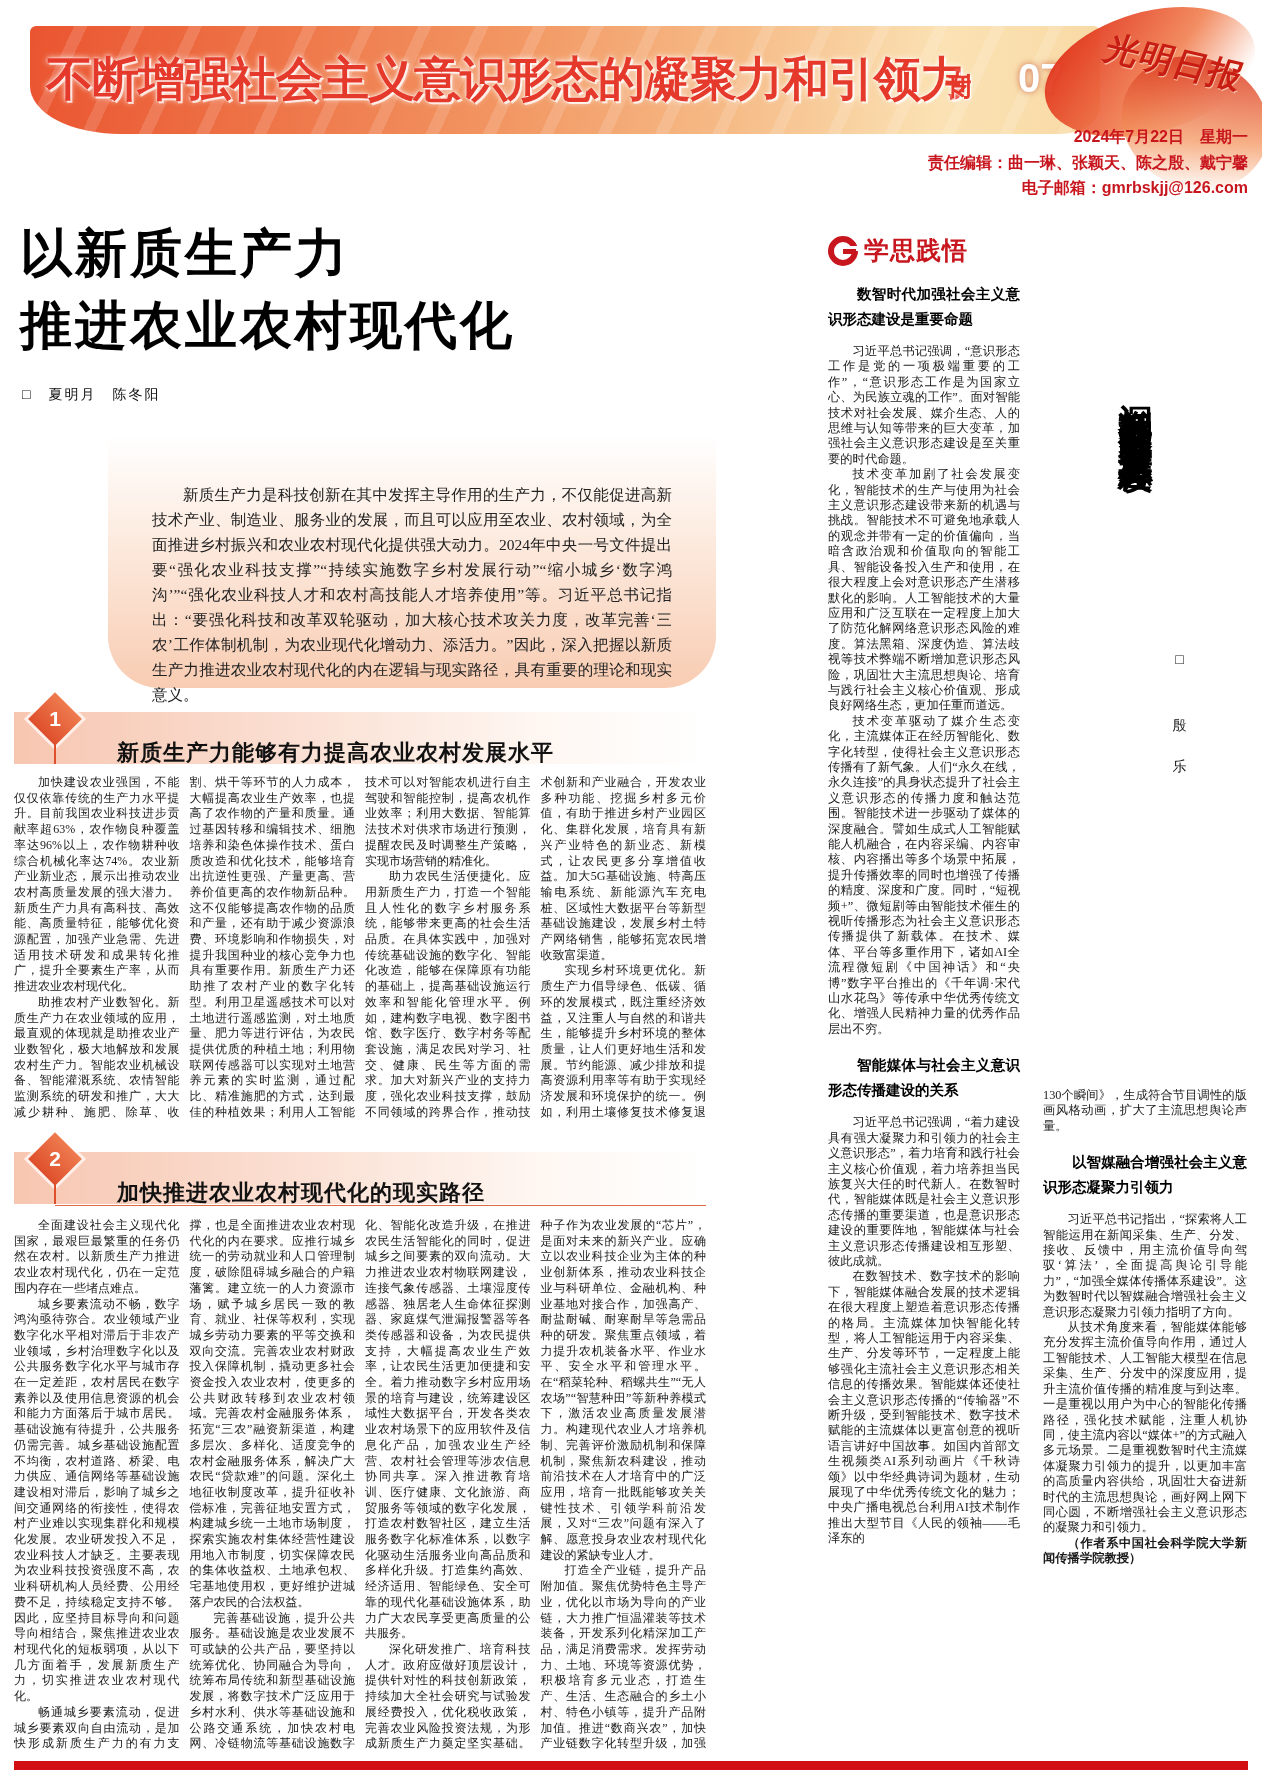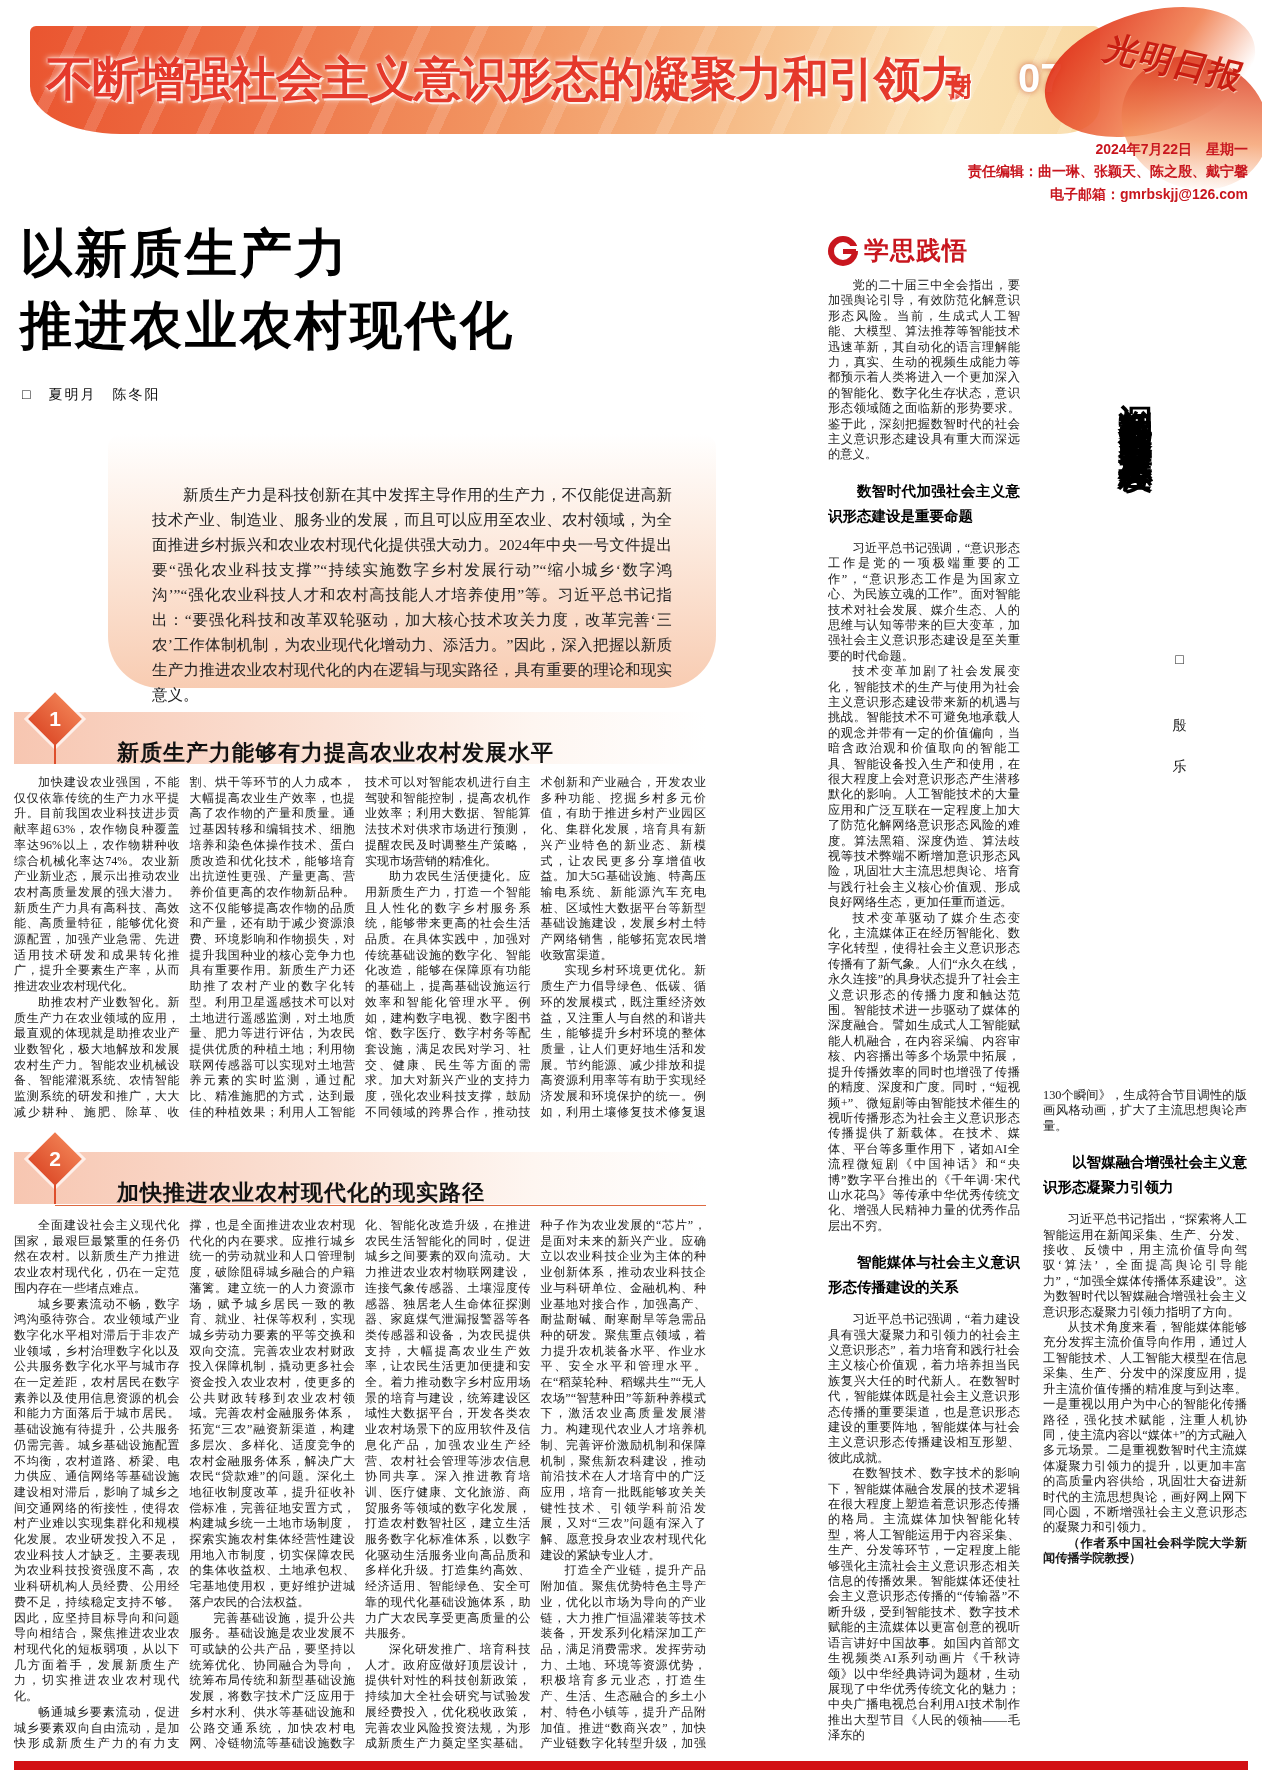--- a/index.html
+++ b/index.html
@@ -23,23 +23,23 @@
     font-weight:bold;font-size:40px;color:#fff;text-shadow:0 0 6px rgba(180,30,10,.6);}
   .swoosh1{position:absolute;left:1042px;top:12px;width:216px;height:120px;border-radius:50%;
     background:linear-gradient(140deg,rgba(224,48,25,.95) 10%,rgba(240,120,70,.85) 55%,rgba(250,210,160,0) 85%);
     transform:rotate(-16deg);}
   .swoosh2{position:absolute;left:1120px;top:58px;width:150px;height:130px;border-radius:50%;
     background:linear-gradient(160deg,rgba(214,40,22,.9),rgba(244,150,95,.75) 60%,rgba(250,220,170,0) 90%);
     transform:rotate(24deg);}
   .gmrb-logo{position:absolute;left:1104px;top:42px;width:158px;
     font-family:"DejaVu Serif",serif;font-weight:bold;font-size:34px;color:#c81d12;
     transform:rotate(13deg) skewX(-8deg);letter-spacing:1px;text-shadow:1px 1px 0 rgba(255,240,220,.6);}
-  #dateblock{position:absolute;right:14px;top:138px;width:380px;text-align:right;
+  #dateblock{position:absolute;right:14px;top:124px;width:380px;text-align:right;
     color:#c8161e;font-family:"Liberation Sans",sans-serif;font-weight:bold;
-    font-size:14px;line-height:1.6;}
+    font-size:16px;line-height:1.6;}
 
   
   .main-title{position:absolute;left:20px;top:218px;
     font-family:Liberation Serif, serif;font-weight:bold;
     font-size:52px;line-height:72px;letter-spacing:3px;color:#000;}
   .byline{position:absolute;left:22px;top:386px;font-size:14px;letter-spacing:2px;color:#111;}
   .intro-box{position:absolute;left:108px;top:434px;width:608px;height:254px;
     border-radius:14px 14px 52px 52px;
     background:linear-gradient(180deg,rgba(255,255,255,0) 0%,#fdeee4 35%,#f8ccb2 100%);
     padding:48px 44px 0 44px;box-sizing:border-box;}
@@ -150,21 +150,20 @@
 
   <div id="colA" class="rightbody">
     <div class="kicker">
       <div class="gmark">
         <div class="ring"></div>
         <div class="gap"></div>
         <div class="bar"></div>
       </div>
       <div class="ktext">学思践悟</div>
     </div>
-    <p class="lede">党的二十届三中全会指出，要加强舆论引导，有效防范化解意识形态风险。当前，生成式人工智能、大模型、算法推荐等智能技术迅速革新，其自动化的语言理解能力，真实、生动的视频生成能力等都预示着人类将进入一个更加深入的智能化、数字化生存状态，意识形态领域随之面临新的形势要求。鉴于此，深刻把握数智时代的社会主义意识形态建设具有重大而深远的意义。</p>
     <h3>数智时代加强社会主义意识形态建设是重要命题</h3>
     <p>习近平总书记强调，“意识形态工作是党的一项极端重要的工作”，“意识形态工作是为国家立心、为民族立魂的工作”。面对智能技术对社会发展、媒介生态、人的思维与认知等带来的巨大变革，加强社会主义意识形态建设是至关重要的时代命题。</p>
     <p>技术变革加剧了社会发展变化，智能技术的生产与使用为社会主义意识形态建设带来新的机遇与挑战。智能技术不可避免地承载人的观念并带有一定的价值偏向，当暗含政治观和价值取向的智能工具、智能设备投入生产和使用，在很大程度上会对意识形态产生潜移默化的影响。人工智能技术的大量应用和广泛互联在一定程度上加大了防范化解网络意识形态风险的难度。算法黑箱、深度伪造、算法歧视等技术弊端不断增加意识形态风险，巩固壮大主流思想舆论、培育与践行社会主义核心价值观、形成良好网络生态，更加任重而道远。</p>
     <p>技术变革驱动了媒介生态变化，主流媒体正在经历智能化、数字化转型，使得社会主义意识形态传播有了新气象。人们“永久在线，永久连接”的具身状态提升了社会主义意识形态的传播力度和触达范围。智能技术进一步驱动了媒体的深度融合。譬如生成式人工智能赋能人机融合，在内容采编、内容审核、内容播出等多个场景中拓展，提升传播效率的同时也增强了传播的精度、深度和广度。同时，“短视频+”、微短剧等由智能技术催生的视听传播形态为社会主义意识形态传播提供了新载体。在技术、媒体、平台等多重作用下，诸如AI全流程微短剧《中国神话》和“央博”数字平台推出的《千年调·宋代山水花鸟》等传承中华优秀传统文化、增强人民精神力量的优秀作品层出不穷。</p>
     <h3>智能媒体与社会主义意识形态传播建设的关系</h3>
     <p>习近平总书记强调，“着力建设具有强大凝聚力和引领力的社会主义意识形态”，着力培育和践行社会主义核心价值观，着力培养担当民族复兴大任的时代新人。在数智时代，智能媒体既是社会主义意识形态传播的重要渠道，也是意识形态建设的重要阵地，智能媒体与社会主义意识形态传播建设相互形塑、彼此成就。</p>
     <p>在数智技术、数字技术的影响下，智能媒体融合发展的技术逻辑在很大程度上塑造着意识形态传播的格局。主流媒体加快智能化转型，将人工智能运用于内容采集、生产、分发等环节，一定程度上能够强化主流社会主义意识形态相关信息的传播效果。智能媒体还使社会主义意识形态传播的“传输器”不断升级，受到智能技术、数字技术赋能的主流媒体以更富创意的视听语言讲好中国故事。如国内首部文生视频类AI系列动画片《千秋诗颂》以中华经典诗词为题材，生动展现了中华优秀传统文化的魅力；中央广播电视总台利用AI技术制作推出大型节目《人民的领袖——毛泽东的</p>
   </div>
 
   <div class="vtitle">深刻把握数智时代的社会主义意识形态建设</div>

